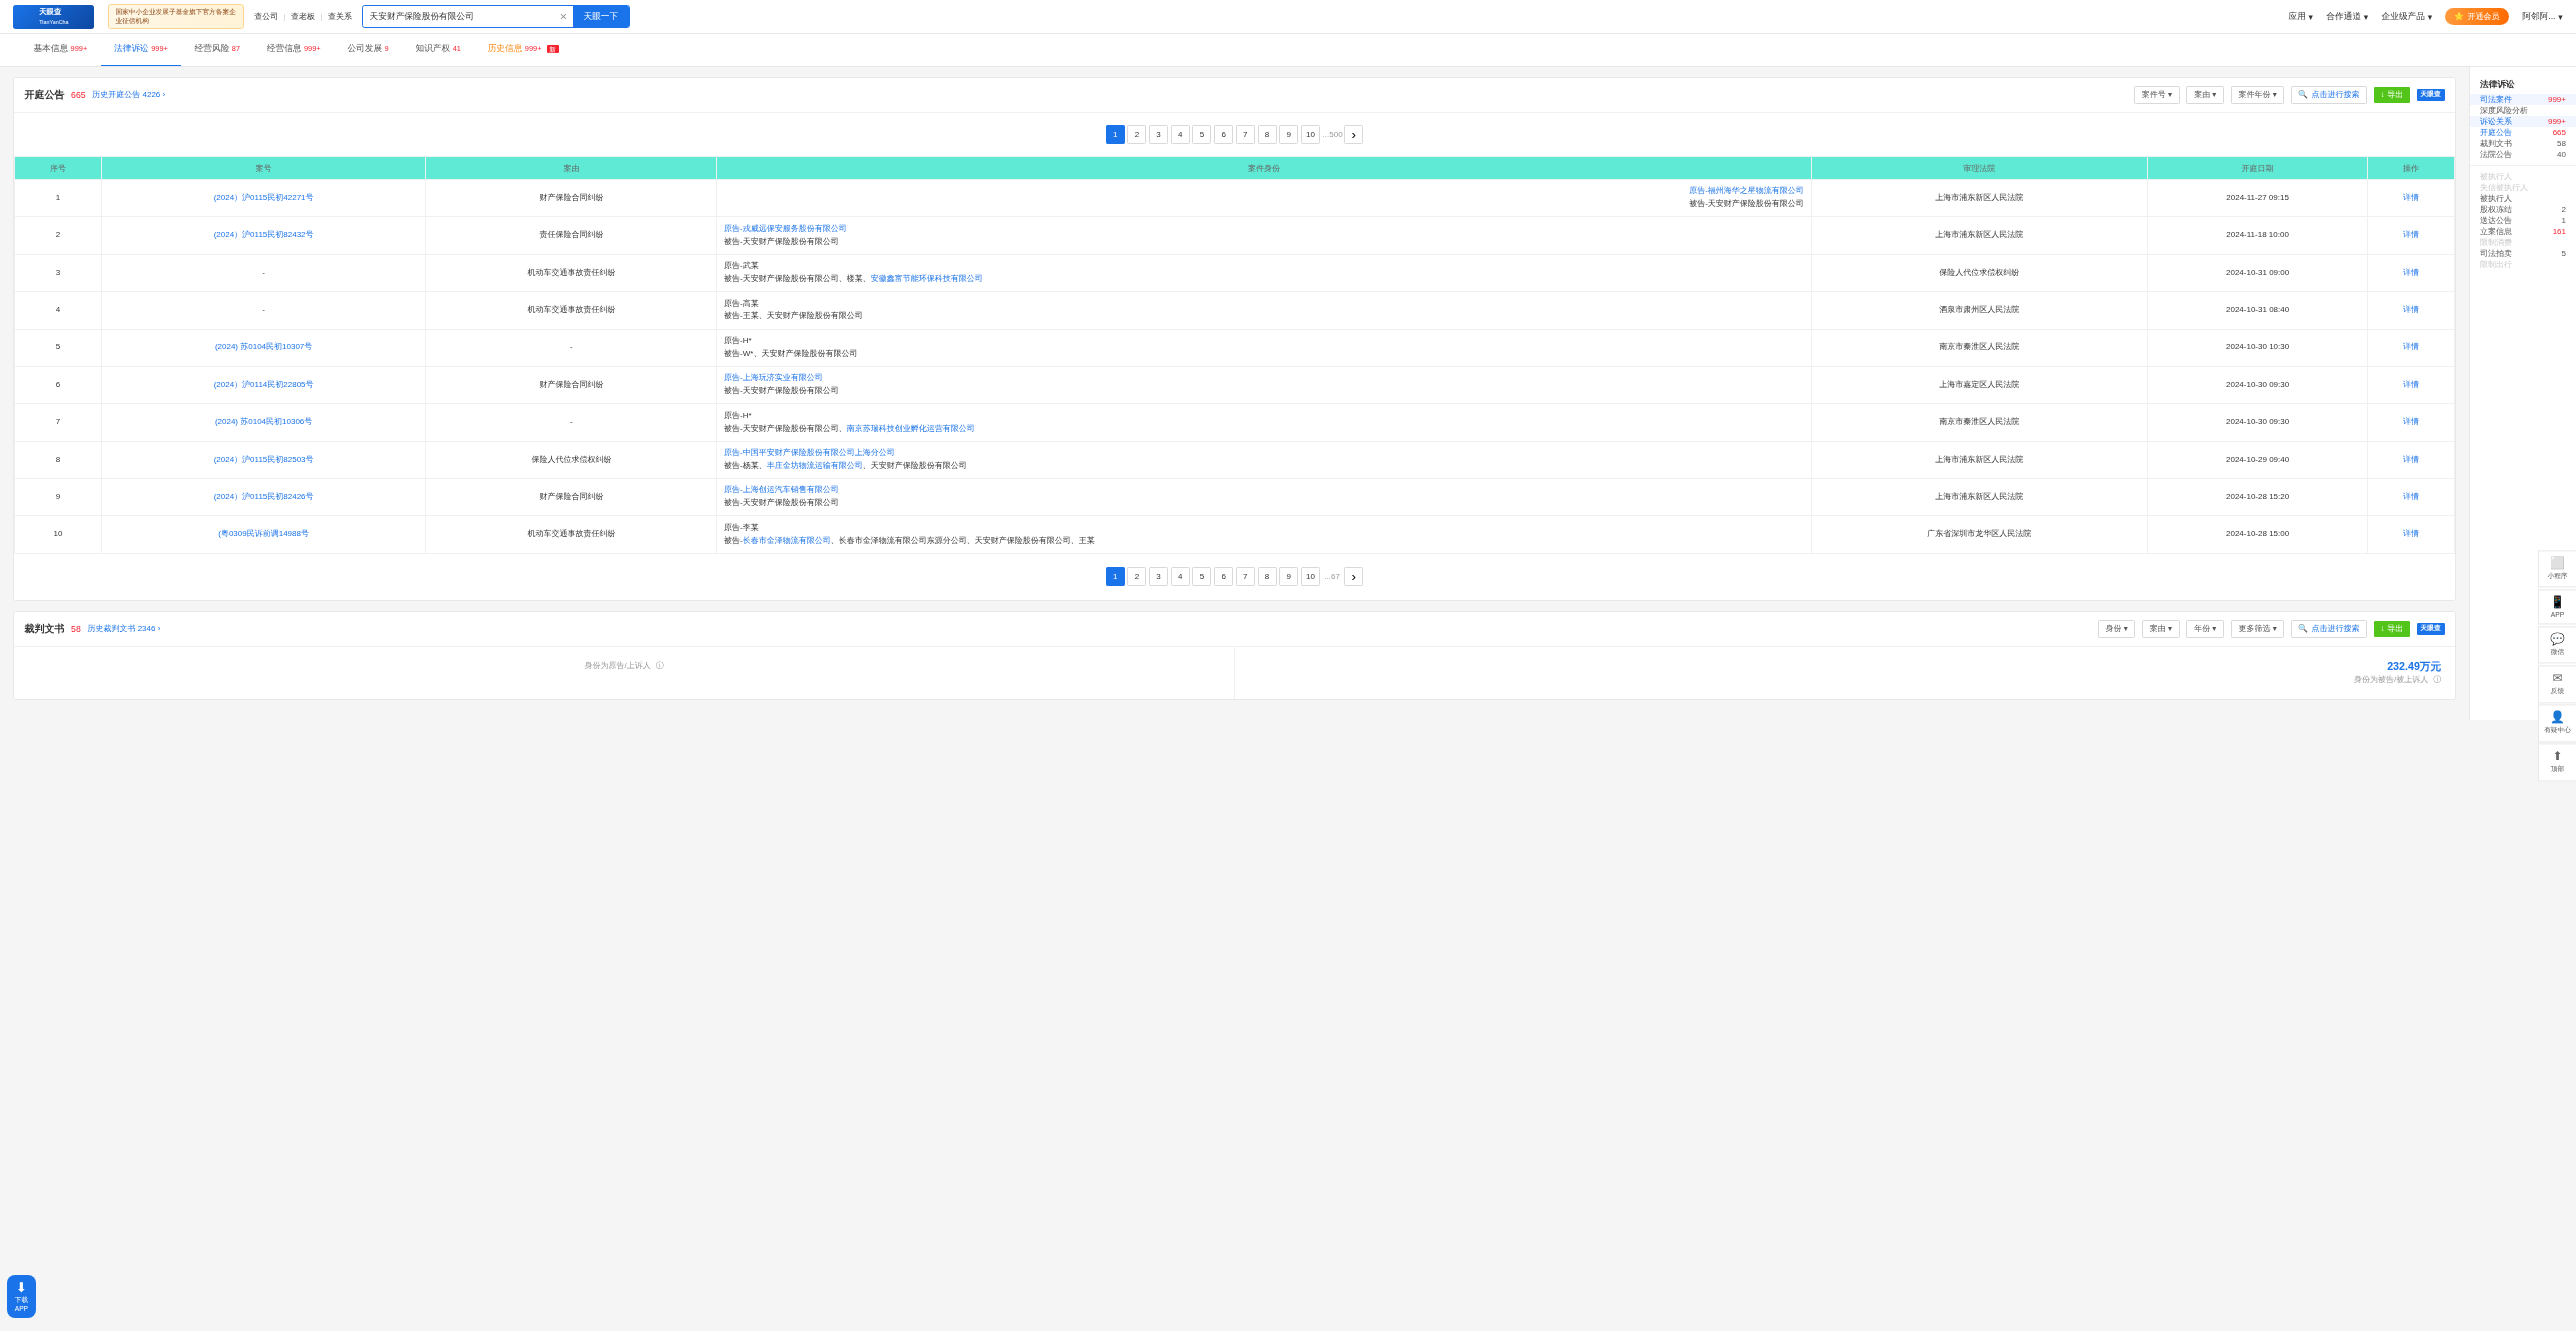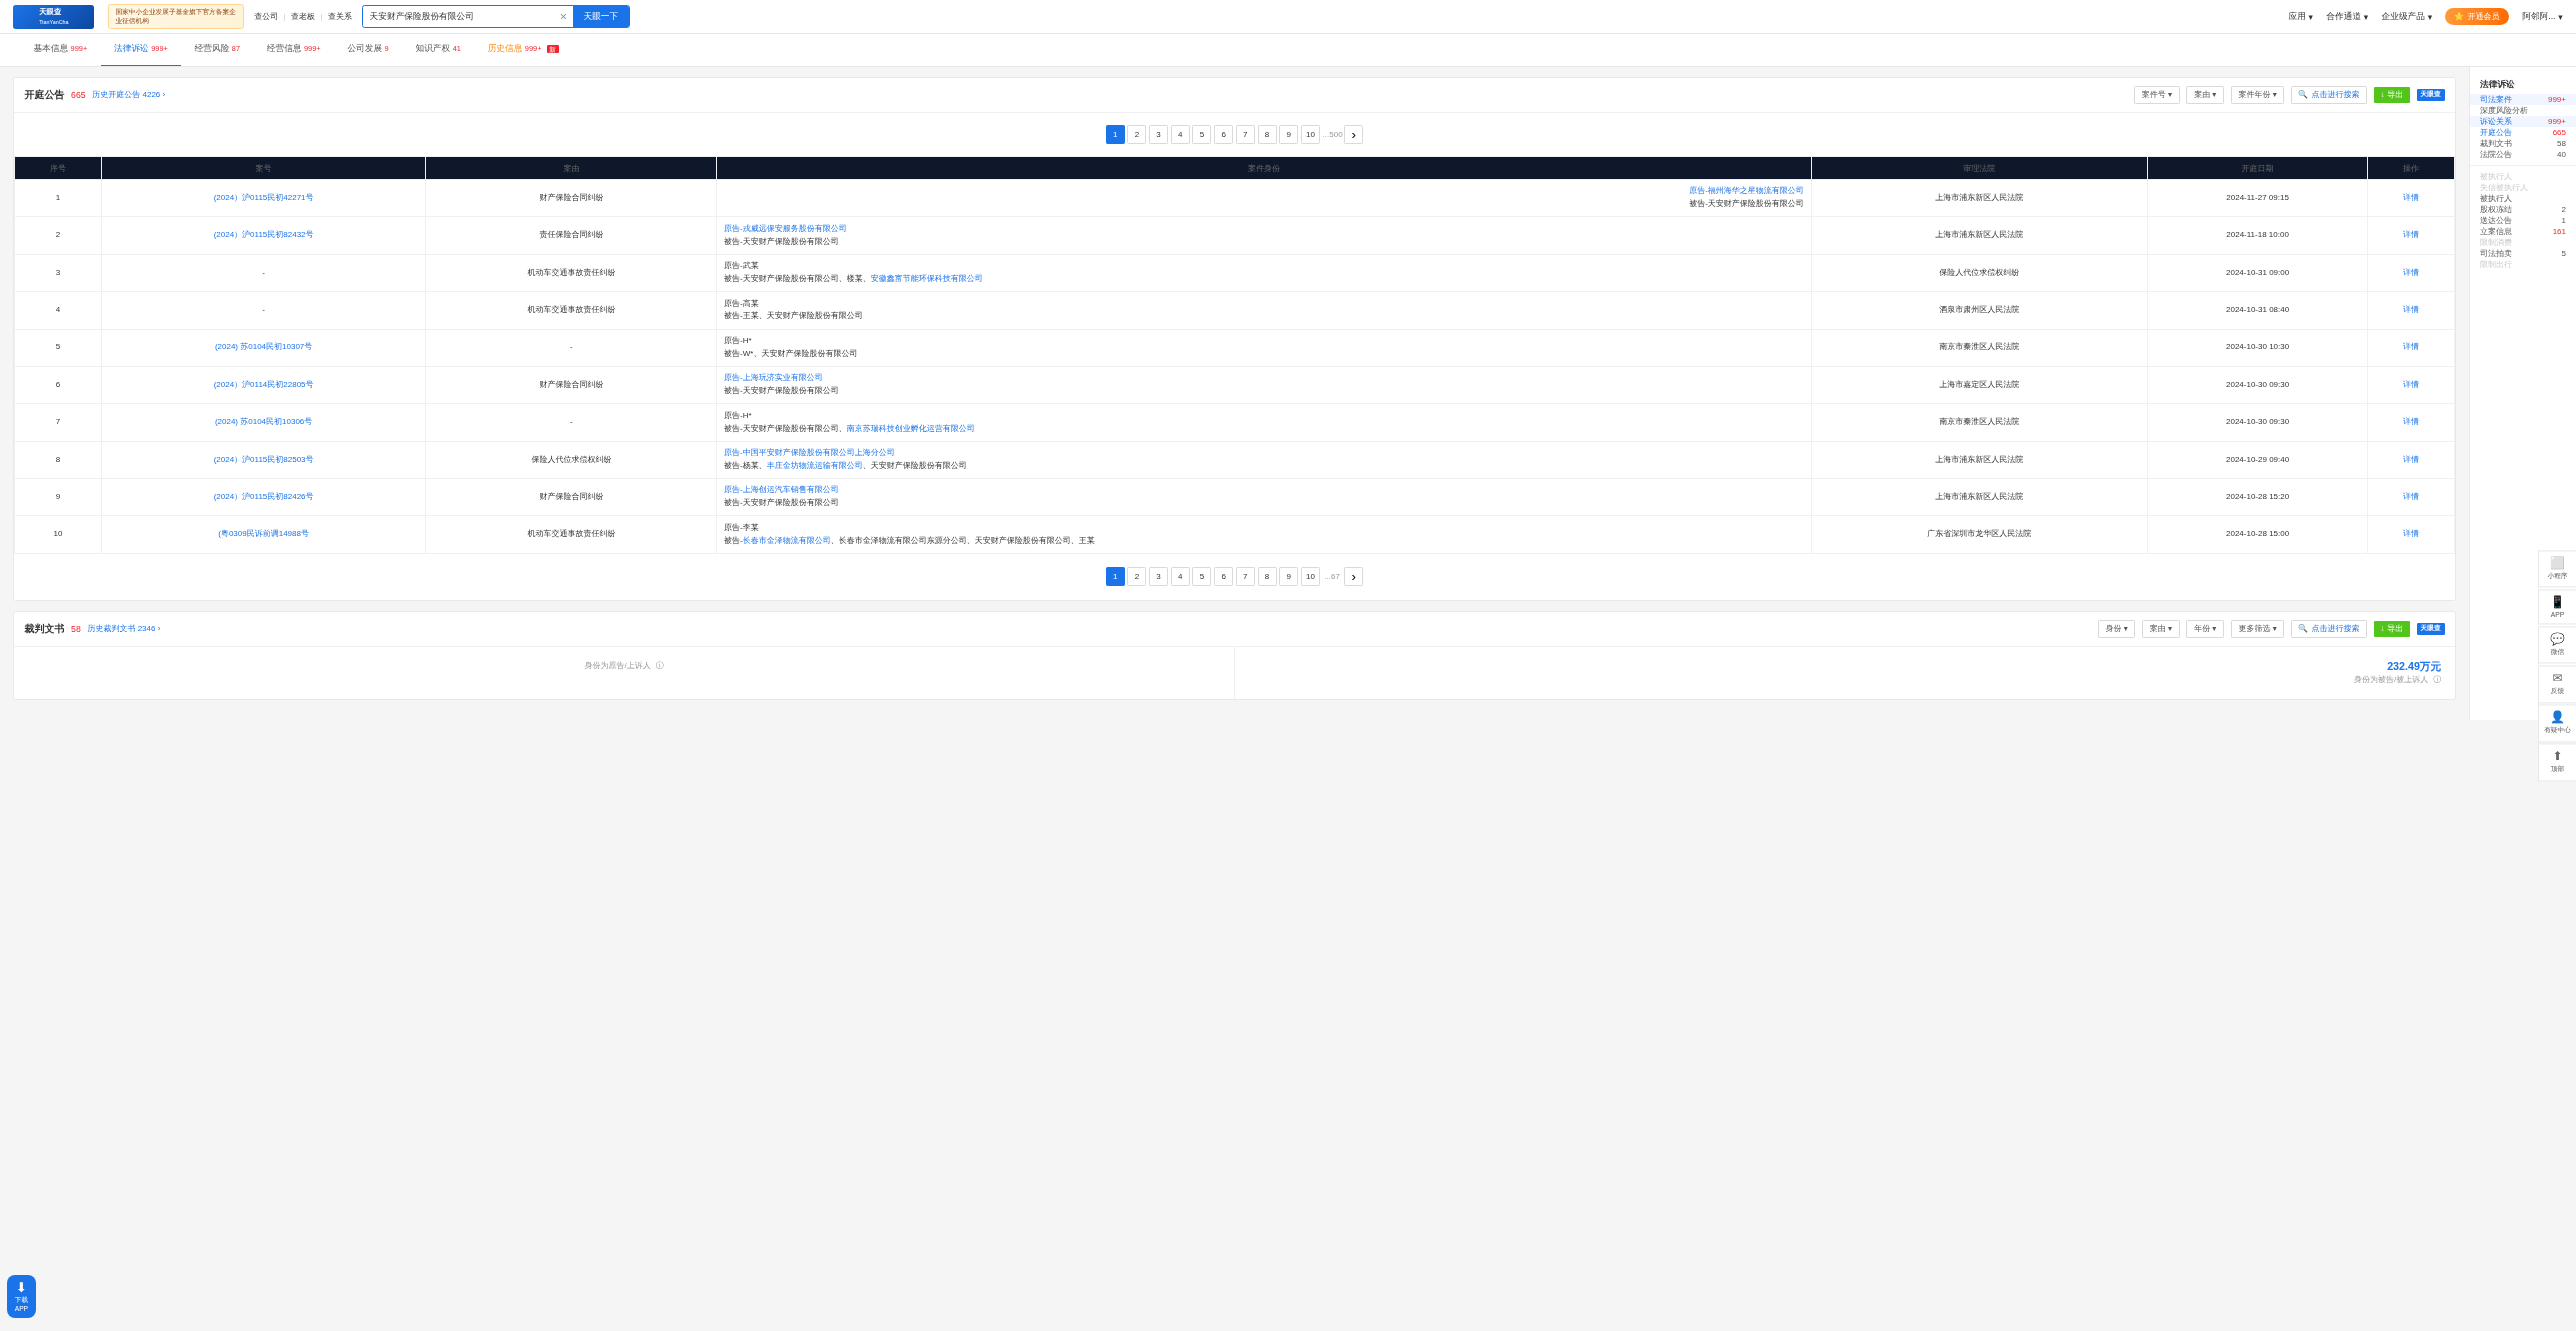--- a/index.html
+++ b/index.html
@@ -66,21 +66,21 @@
     
     .filters { display: flex; align-items: center; gap: 6.7px; margin-left: auto; }
     .filter-btn { border: 0.7px solid #d9d9d9; background: white; padding: 2.7px 6.7px; border-radius: 1.3px; cursor: pointer; font-size: 8px; color: #555; display: flex; align-items: center; gap: 2.7px; }
     .export-btn { background: #52c41a; color: white; border: none; padding: 2.7px 6.7px; border-radius: 1.3px; cursor: pointer; font-size: 8px; display: flex; align-items: center; gap: 2.7px; }
     .search-filter-btn { border: 0.7px solid #d9d9d9; background: white; padding: 2.7px 6.7px; border-radius: 1.3px; cursor: pointer; font-size: 8px; color: #1a73e8; display: flex; align-items: center; gap: 2.7px; }
     .tianyancha-badge { display: flex; align-items: center; gap: 2.7px; }
     .tyc-logo { background: #1a73e8; color: white; font-size: 6.7px; padding: 1.3px 4px; border-radius: 1.3px; font-weight: bold; }
 
     
     .data-table { width: 100%; border-collapse: collapse; font-size: 8px; }
-    .data-table th { background: #0f172a; border: 0.7px solid #f0f0f0; padding: 5.4px 6.7px; text-align: center; color: #666; font-weight: 500; }
+    .data-table th { background: #5eead4; border: 0.7px solid #f0f0f0; padding: 5.4px 6.7px; text-align: center; color: #666; font-weight: 500; }
     .data-table td { border: 0.7px solid #f0f0f0; padding: 5.4px 6.7px; text-align: center; vertical-align: middle; line-height: 1.6; }
     .link-text { color: #1a73e8; cursor: pointer; }
     .detail-btn { color: #1a73e8; cursor: pointer; font-size: 8px; }
     .no-data-title { font-size: 10.7px; color: #fa8c16; font-weight: bold; margin-bottom: 5.4px; }
     .no-data-sub { font-size: 8px; color: #999; }
     .data-amount { font-size: 10.7px; color: #1a73e8; font-weight: bold; }
 
     
     .split-section { display: flex; }
     .split-left { flex: 1; border-right: 0.7px solid #f0f0f0; padding: 13.4px; text-align: center; }

